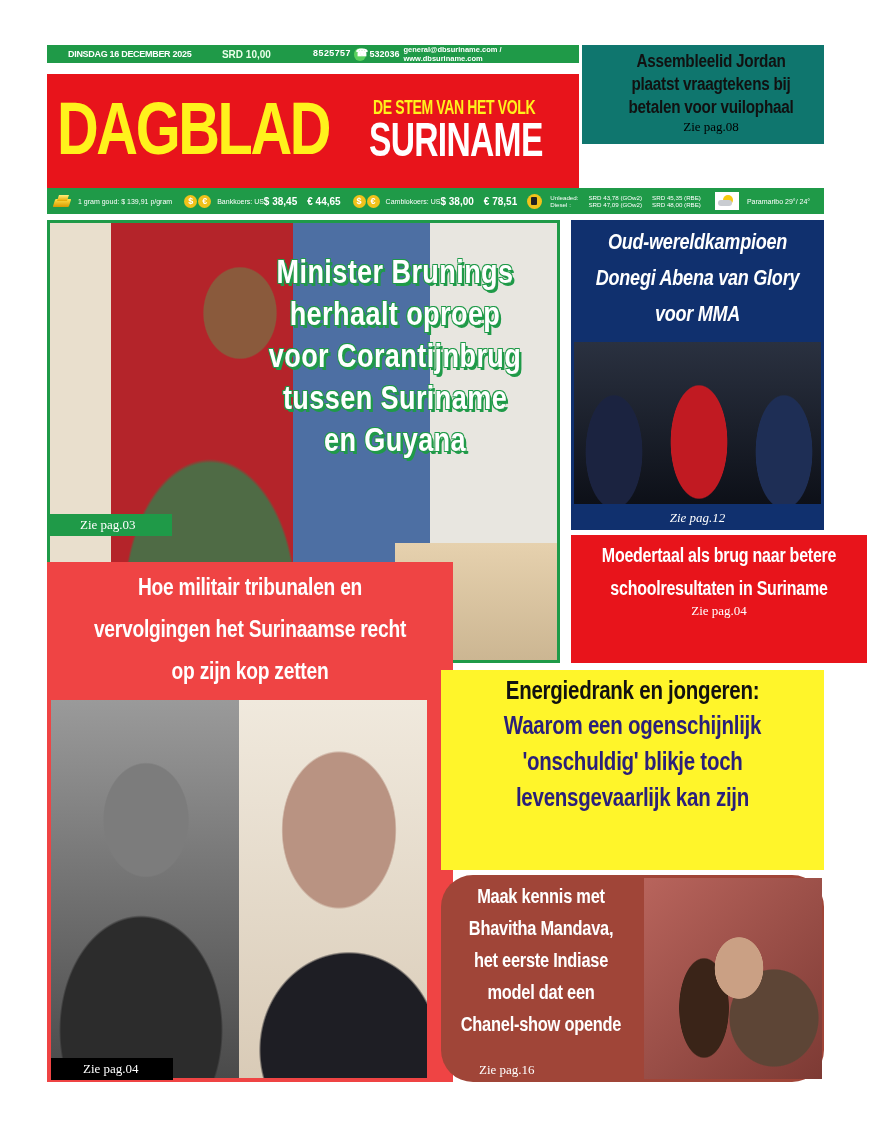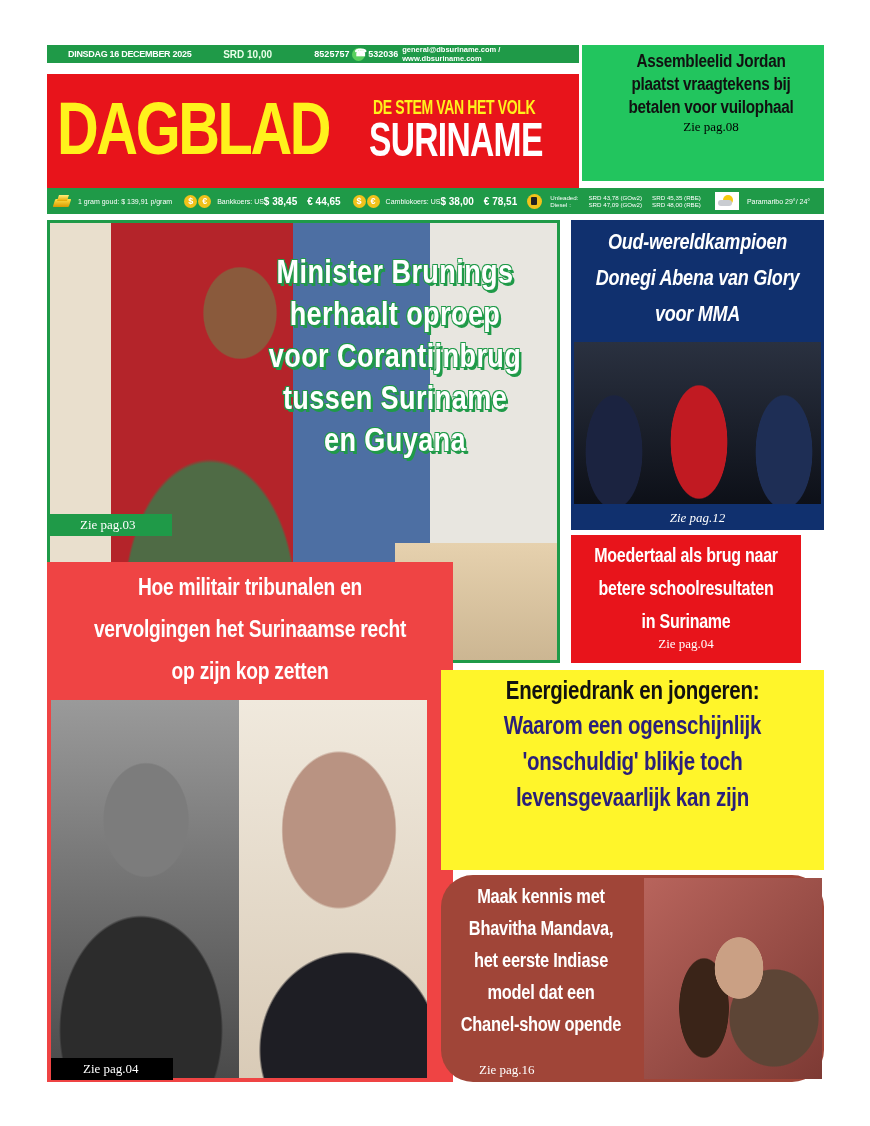--- a/index.html
+++ b/index.html
@@ -5,34 +5,34 @@
   * { box-sizing: border-box; margin: 0; padding: 0; }
   html, body { width: 870px; height: 1126px; background: #ffffff; overflow: hidden; }
   body { position: relative; font-family: "Liberation Sans", sans-serif; }
 
   .abs { position: absolute; }
 
   
   .top-strip { left: 47px; top: 45px; width: 532px; height: 18px; background: #1f9a48; color: #fff; display: flex; align-items: center; font-size: 9px; font-weight: bold; }
   .top-strip .date { margin-left: 21px; width: 135px; font-family: "Liberation Sans", sans-serif; font-stretch: condensed; letter-spacing: -0.3px; }
   .top-strip .price { width: 95px; font-size: 10px; font-weight: bold; text-align: center; color:#eaffea; }
-  .top-strip .phone1 { margin-left: 20px; font-size: 9px; }
+  .top-strip .phone1 { margin-left: 20px; font-size: 9px; font-family: Liberation Mono, monospace; }
   .phone-icon { display:inline-block; width: 13px; height: 13px; border-radius: 50%; background: #5ad05e; margin: 0 3px; position: relative; }
   .phone-icon::after { content: "\260E"; position:absolute; left:2px; top:-1px; font-size: 10px; color:#fff; }
   .top-strip .phone2 { font-size: 9px; }
   .top-strip .contact { margin-left: 4px; font-size: 7.5px; }
 
   
   .masthead { left: 47px; top: 74px; width: 532px; height: 115px; background: #e8141b; }
   .mast-dagblad { position:absolute; left: 10px; top: 18px; font-size: 74px; font-weight: bold; color: #fff21c; letter-spacing: -3px; transform: scaleX(0.78); transform-origin: left top; line-height: 1; font-family: "Liberation Sans", sans-serif; }
   .mast-tagline { position:absolute; left: 326px; top: 22px; font-size: 20px; font-weight: bold; color: #fff21c; transform: scaleX(0.7); transform-origin: left top; white-space: nowrap; letter-spacing: -0.5px; }
   .mast-suriname { position:absolute; left: 322px; top: 42px; font-size: 48px; font-weight: bold; color: #ffffff; transform: scaleX(0.7); transform-origin: left top; white-space: nowrap; letter-spacing: -1px; line-height: 1; }
 
   
-  .story-topright { left: 582px; top: 45px; width: 242px; height: 136px; background: #22c55e; text-align: center; padding-left: 16px; }
+  .story-topright { left: 582px; top: 45px; width: 242px; height: 99px; background: #0f766e; text-align: center; padding-left: 16px; }
   .story-topright .hl { margin-top: 5px; font-size: 18px; font-weight: bold; line-height: 23px; color: #111; transform: scaleX(0.85); letter-spacing: -0.3px; }
   .see-page { font-family: "Liberation Serif", serif; font-size: 13px; }
 
   
   .info-bar { left: 47px; top: 188px; width: 777px; height: 26px; background: #1f9a48; color:#fff; display:flex; align-items:center; font-size: 7px; }
   .gold-icon { width: 20px; height: 13px; margin-left: 5px; margin-right: 6px; position:relative; }
   .gold-icon::before { content:""; position:absolute; left:2px; top:4px; width:16px; height:8px; background: linear-gradient(#ffe34a,#d99a00); transform: skewX(-18deg); border-radius:1px; }
   .gold-icon::after { content:""; position:absolute; left:6px; top:0px; width:10px; height:6px; background: linear-gradient(#fff07a,#e5a800); transform: skewX(-18deg); }
   .coin-icon { display:inline-flex; gap:1px; margin: 0 6px 0 12px; }
   .coin-icon span { width: 13px; height: 13px; border-radius:50%; background: #f1c21b; color:#fff; font-weight:bold; font-size: 9px; display:flex; align-items:center; justify-content:center; }
@@ -59,21 +59,21 @@
   .story-sports { left: 571px; top: 220px; width: 253px; height: 310px; background: #10306e; text-align:center; color:#fff;font-style:italic; }
   .story-sports .hl { margin-top: 4px; font-size: 22px; font-weight: bold; line-height: 36px; transform: scaleX(0.82); letter-spacing: -0.3px; }
   .photo-mma { position:absolute; left: 3px; top: 122px; width: 247px; height: 162px; background:
       radial-gradient(ellipse 35px 70px at 125px 100px, #c11a22 80%, transparent 82%),
       radial-gradient(ellipse 35px 70px at 40px 110px, #1b2340 80%, transparent 82%),
       radial-gradient(ellipse 35px 70px at 210px 110px, #1e2e55 80%, transparent 82%),
       linear-gradient(#2a3140, #0d1018); }
   .story-sports .see { position:absolute; left:0; right:0; top: 290px; color:#fff; }
 
   
-  .story-edu { left: 571px; top: 535px; width: 230px; height: 128px; background: #e8141b; color:#fff; text-align:center; }
+  .story-edu { left: 571px; top: 535px; width: 296px; height: 128px; background: #e8141b; color:#fff; text-align:center; }
   .story-edu .hl { margin-top: 4px; font-size: 20px; font-weight: bold; line-height: 33px; transform: scaleX(0.8); letter-spacing: -0.3px; }
   .story-edu .see { display:block; margin-top: -2px; }
 
   
   .story-tribunal { left: 47px; top: 562px; width: 406px; height: 520px; background: #ef4444; color: #fff; }
   .story-tribunal .hl { margin-top: 4px; text-align:center; font-size: 24px; font-weight: bold; line-height: 42px; transform: scaleX(0.8); letter-spacing: -0.3px; }
   .photo-tribunal { position:absolute; left: 4px; top: 138px; width: 376px; height: 378px; display:flex; }
   .photo-tribunal .left { width: 50%; height:100%; background:
       radial-gradient(ellipse 60px 80px at 95px 120px, #7c7c7c 70%, transparent 72%),
       radial-gradient(ellipse 100px 140px at 90px 330px, #2c2c2c 80%, transparent 82%),

